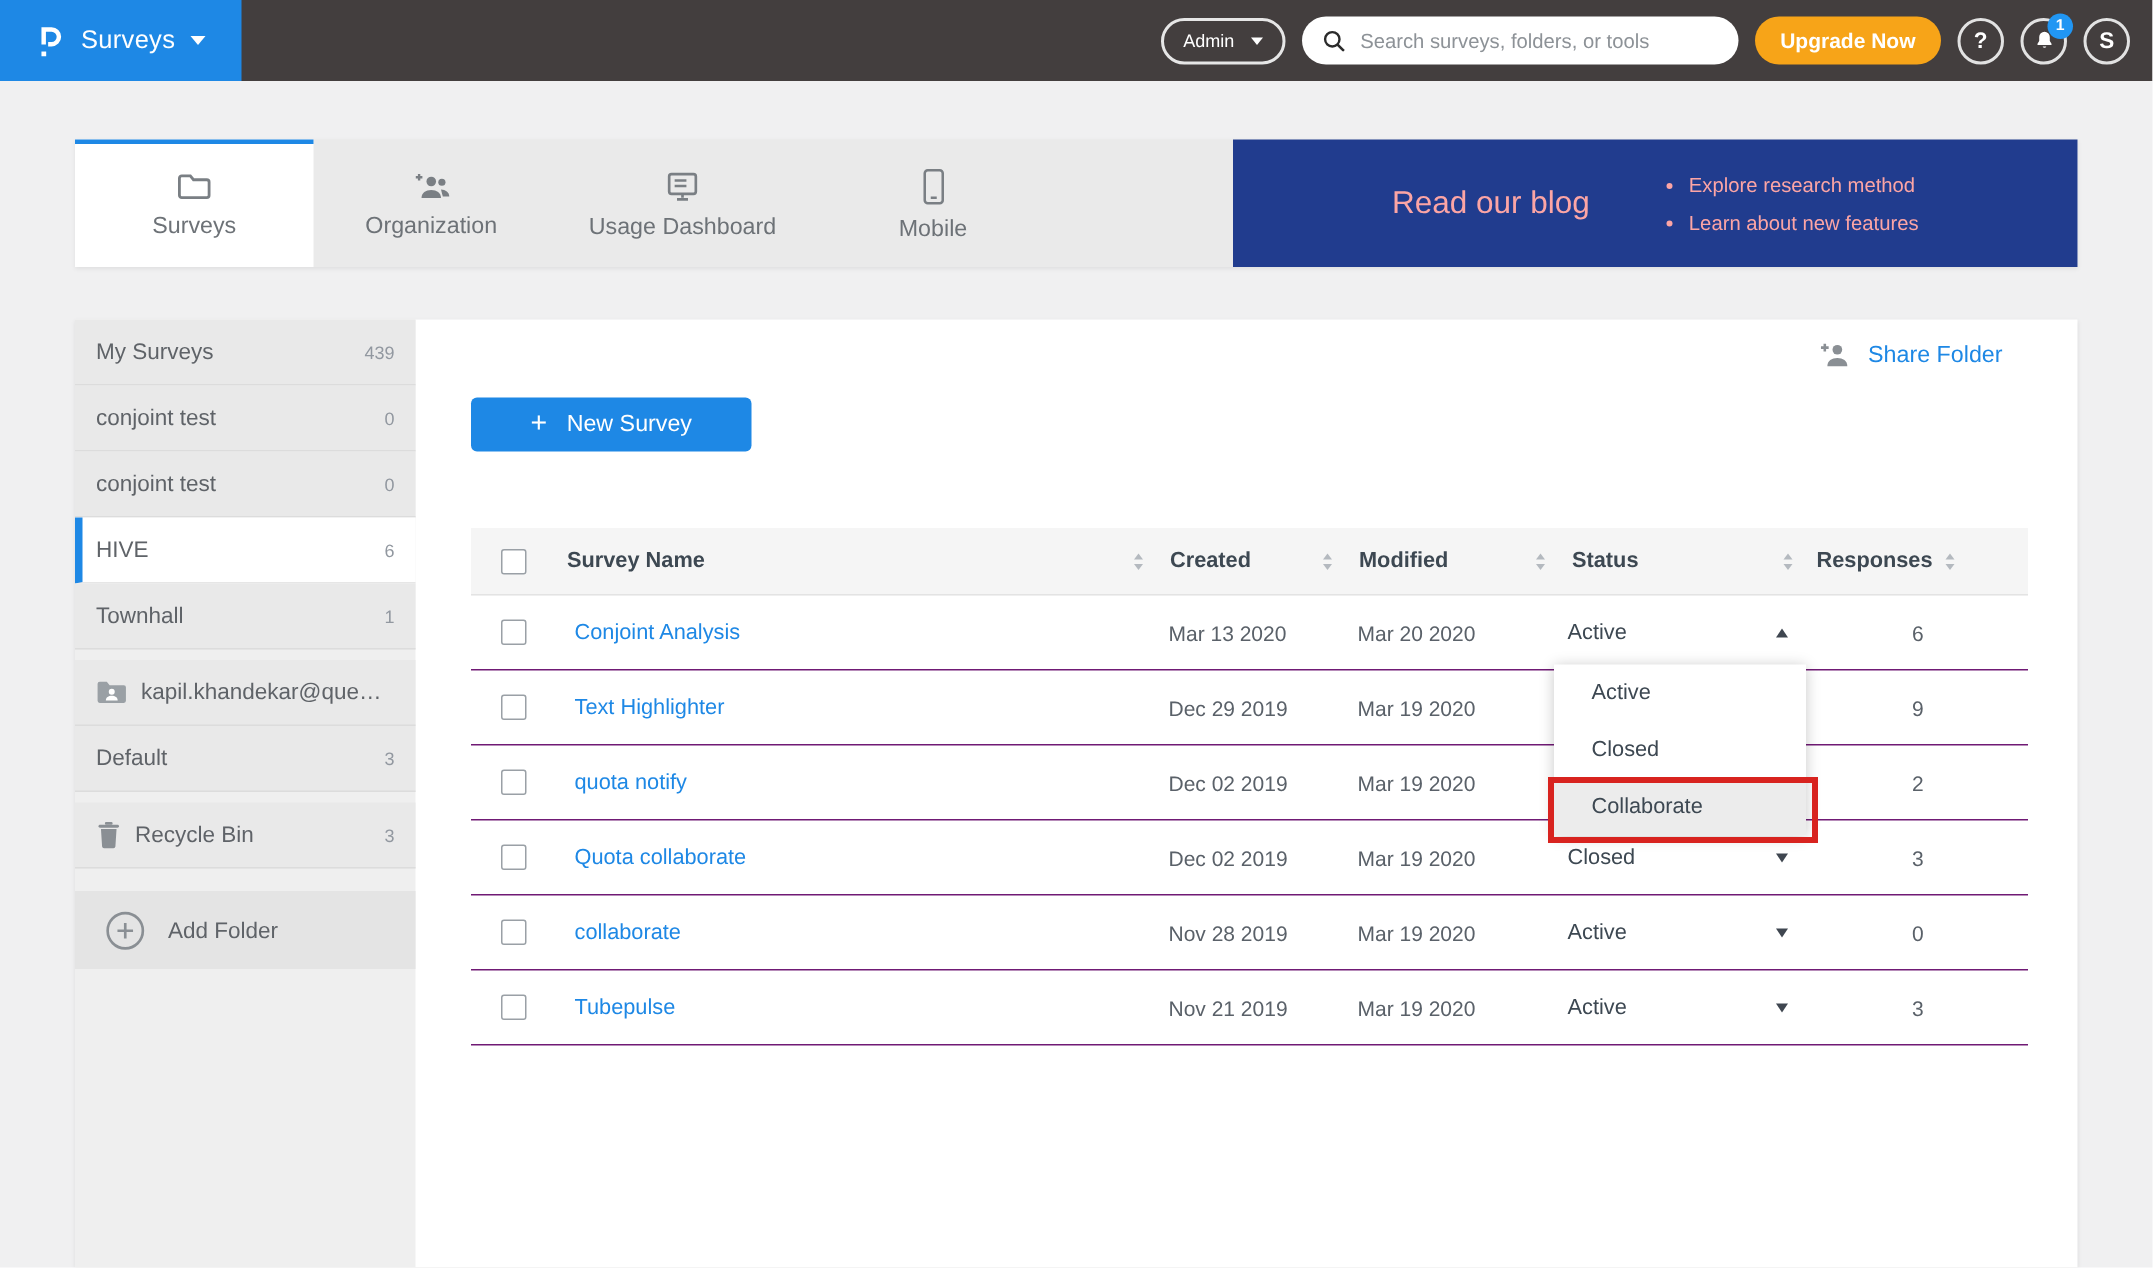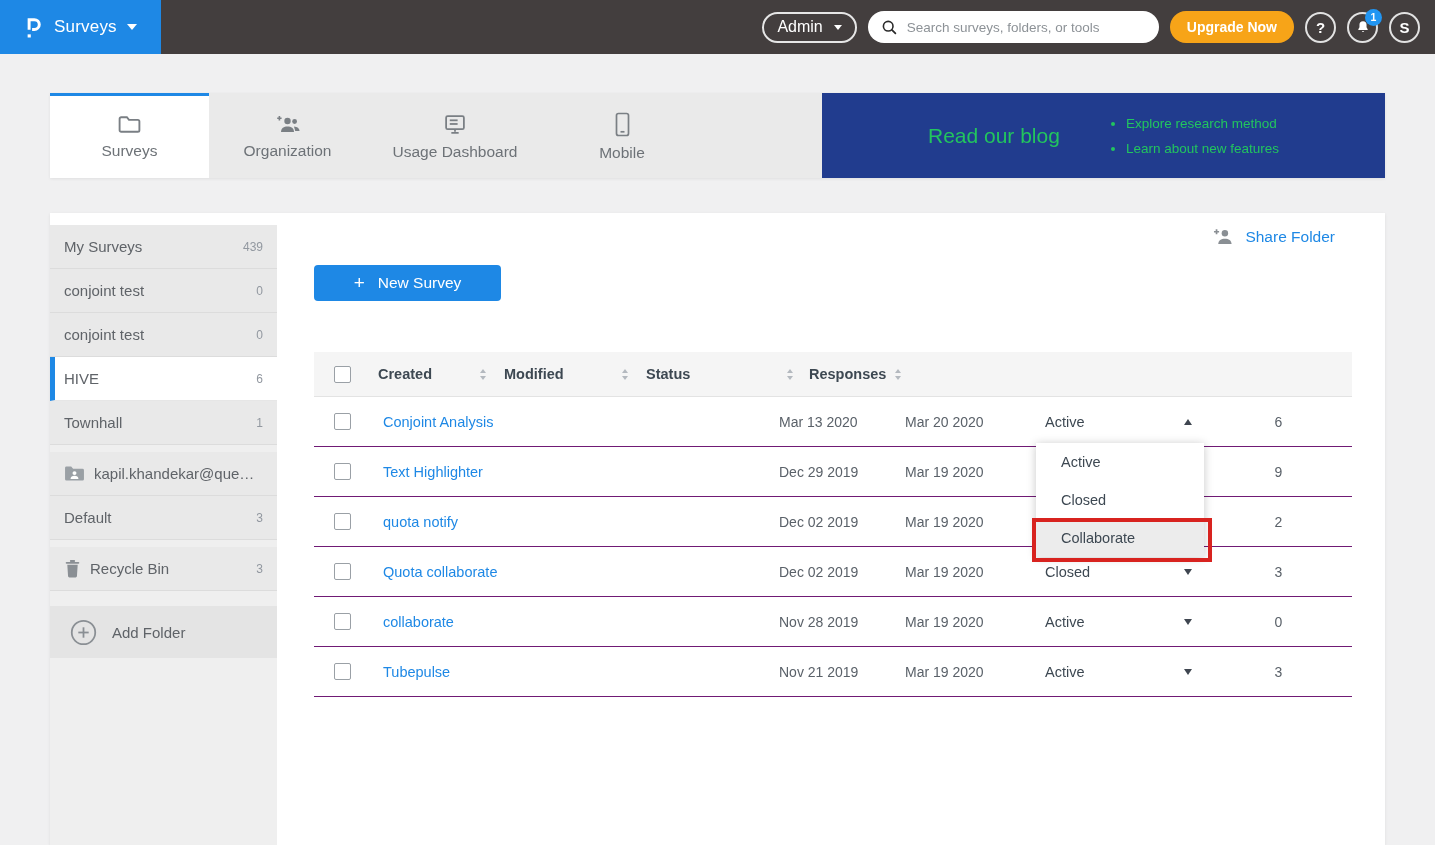--- a/index.html
+++ b/index.html
@@ -6,42 +6,42 @@
   body{width:1435px;height:845px;position:relative;overflow:hidden;
        background:#f0f0f1;font-family:"Liberation Sans",sans-serif;
        -webkit-font-smoothing:antialiased}
   
   .topbar{position:absolute;left:0;top:0;width:1435px;height:54px;background:var(--topbar_bg);display:flex;align-items:center}
   .logo-block{width:161px;height:54px;background:var(--brand_blue);display:flex;align-items:center;gap:10px;padding-left:23px;box-sizing:border-box;cursor:pointer}
   .logo-block svg{width:21px;height:26px;flex:none}
   .product-label{color:#fff;font-size:17px;letter-spacing:.2px}
   .caret-w{width:0;height:0;border-left:5px solid transparent;border-right:5px solid transparent;border-top:6px solid #fff}
   .topbar-right{margin-left:auto;display:flex;align-items:center;gap:11px;padding-right:15px}
-  .admin-pill{height:31px;border:2px solid #e6e6e6;border-radius:17px;display:flex;align-items:center;gap:11px;padding:0 13px;color:#fff;font-size:16px;cursor:pointer;box-sizing:border-box}
+  .admin-pill{height:31px;border:2px solid #e6e6e6;border-radius:17px;display:flex;align-items:center;gap:11px;padding:0 13px;color:#fff;font-size:12px;cursor:pointer;box-sizing:border-box}
   .search-pill{width:291px;height:32px;background:#fff;border-radius:16px;display:flex;align-items:center;gap:8px;padding:0 13px;box-sizing:border-box}
   .search-pill svg{flex:none}
   .search-pill input{border:none;outline:none;flex:1;min-width:0;font-size:13.5px;color:#444;background:transparent;font-family:inherit}
   .search-pill input::placeholder{color:#8d9297}
   .upgrade-btn{height:32px;border-radius:16px;background:var(--accent_orange);color:#fff;font-size:14px;font-weight:bold;display:flex;align-items:center;padding:0 17px;border:none;cursor:pointer;font-family:inherit}
   .icon-circle{width:31px;height:31px;border-radius:50%;border:2px solid #e2e2e2;display:flex;align-items:center;justify-content:center;color:#fff;font-weight:bold;font-size:15px;position:relative;box-sizing:border-box;cursor:pointer;background:transparent}
   .badge{position:absolute;top:-5px;right:-6px;min-width:17px;height:17px;border-radius:9px;background:var(--badge_blue);color:#fff;font-size:10.5px;font-weight:bold;display:flex;align-items:center;justify-content:center;padding:0 2px;box-sizing:border-box}
   
   .tabs-panel{position:absolute;left:50px;top:93px;width:1335px;height:85px;display:flex;box-shadow:0 1px 3px rgba(0,0,0,.07)}
   .tab-bar{flex:1;display:flex;background:#eaeaea}
   .tab{display:flex;flex-direction:column;align-items:center;justify-content:center;gap:7px;cursor:pointer;color:#6d7277;border-top:3px solid transparent;box-sizing:border-box}
   .tab:nth-child(1){width:159px}.tab:nth-child(2){width:157px}.tab:nth-child(3){width:178px}.tab:nth-child(4){width:156px}
   .tab.active{background:#fff;border-top-color:var(--brand_blue)}
   .tab-icon svg{display:block}
   .tab-label{font-size:15.5px}
-  .banner{width:563px;background:var(--banner_navy);display:flex;align-items:center;justify-content:center;gap:48px;color:#22c55e;cursor:pointer}
+  .banner{width:563px;background:var(--banner_navy);display:flex;align-items:center;justify-content:center;gap:48px;color:#fca5a5;cursor:pointer}
   .banner-title{font-size:21px}
   .banner ul{margin:0;padding-left:18px;display:flex;flex-direction:column;gap:10px;font-size:13.5px;list-style:disc}
   
   .main-panel{position:absolute;left:50px;top:213px;width:1335px;height:632px;background:#fff;box-shadow:0 1px 3px rgba(0,0,0,.08)}
-  .sidebar{position:absolute;left:0;top:12px;bottom:0;width:227px;background:#efefef;display:flex;flex-direction:column}
+  .sidebar{position:absolute;left:0;top:0;bottom:0;width:227px;background:#efefef;display:flex;flex-direction:column}
   .side-item{height:44px;flex:none;background:#e9e9e9;border-bottom:1px solid #dcdcdc;display:flex;align-items:center;gap:9px;padding:0 14px;box-sizing:border-box;color:#5f6368;font-size:15px;cursor:pointer}
   .side-item.selected{background:#fff;border-left:5px solid var(--brand_blue);padding-left:9px;border-bottom-color:#e6e6e6}
   .side-label{flex:1;white-space:nowrap;overflow:hidden;text-overflow:ellipsis}
   .side-count{font-size:12px;color:#9298a0;flex:none}
   .side-gap{height:7px;flex:none}
   .side-icon{display:flex;flex:none}
   .add-folder{height:52px;flex:none;margin-top:15px;background:#e4e4e4;display:flex;align-items:center;gap:15px;padding:0 20px;color:#5f6368;font-size:15px;cursor:pointer}
   
   .share-folder{position:absolute;top:14px;right:50px;display:flex;align-items:center;gap:10px;color:var(--brand_blue);font-size:15.5px;cursor:pointer}
   .new-survey{position:absolute;left:264px;top:52px;width:187px;height:36px;background:var(--brand_blue);border:none;border-radius:4px;color:#fff;font-size:15.5px;display:flex;align-items:center;justify-content:center;gap:13px;cursor:pointer;font-family:inherit}
@@ -253,20 +253,27 @@
   <button class="new-survey">
     <span class="plus-glyph"></span>
     <span>New Survey</span>
   </button>
 
   <div class="table">
     <div class="thead">
       <div class="c-check">
           <span class="checkbox"></span>
         </div>
+      <div class="hcell c-name">
+        <span>Survey Name</span>
+        <span class="sort">
+            <i class="u"></i>
+            <i class="d"></i>
+          </span>
+      </div>
       <div class="hcell c-created">
         <span>Created</span>
         <span class="sort">
             <i class="u"></i>
             <i class="d"></i>
           </span>
       </div>
       <div class="hcell c-modified">
         <span>Modified</span>
         <span class="sort">

